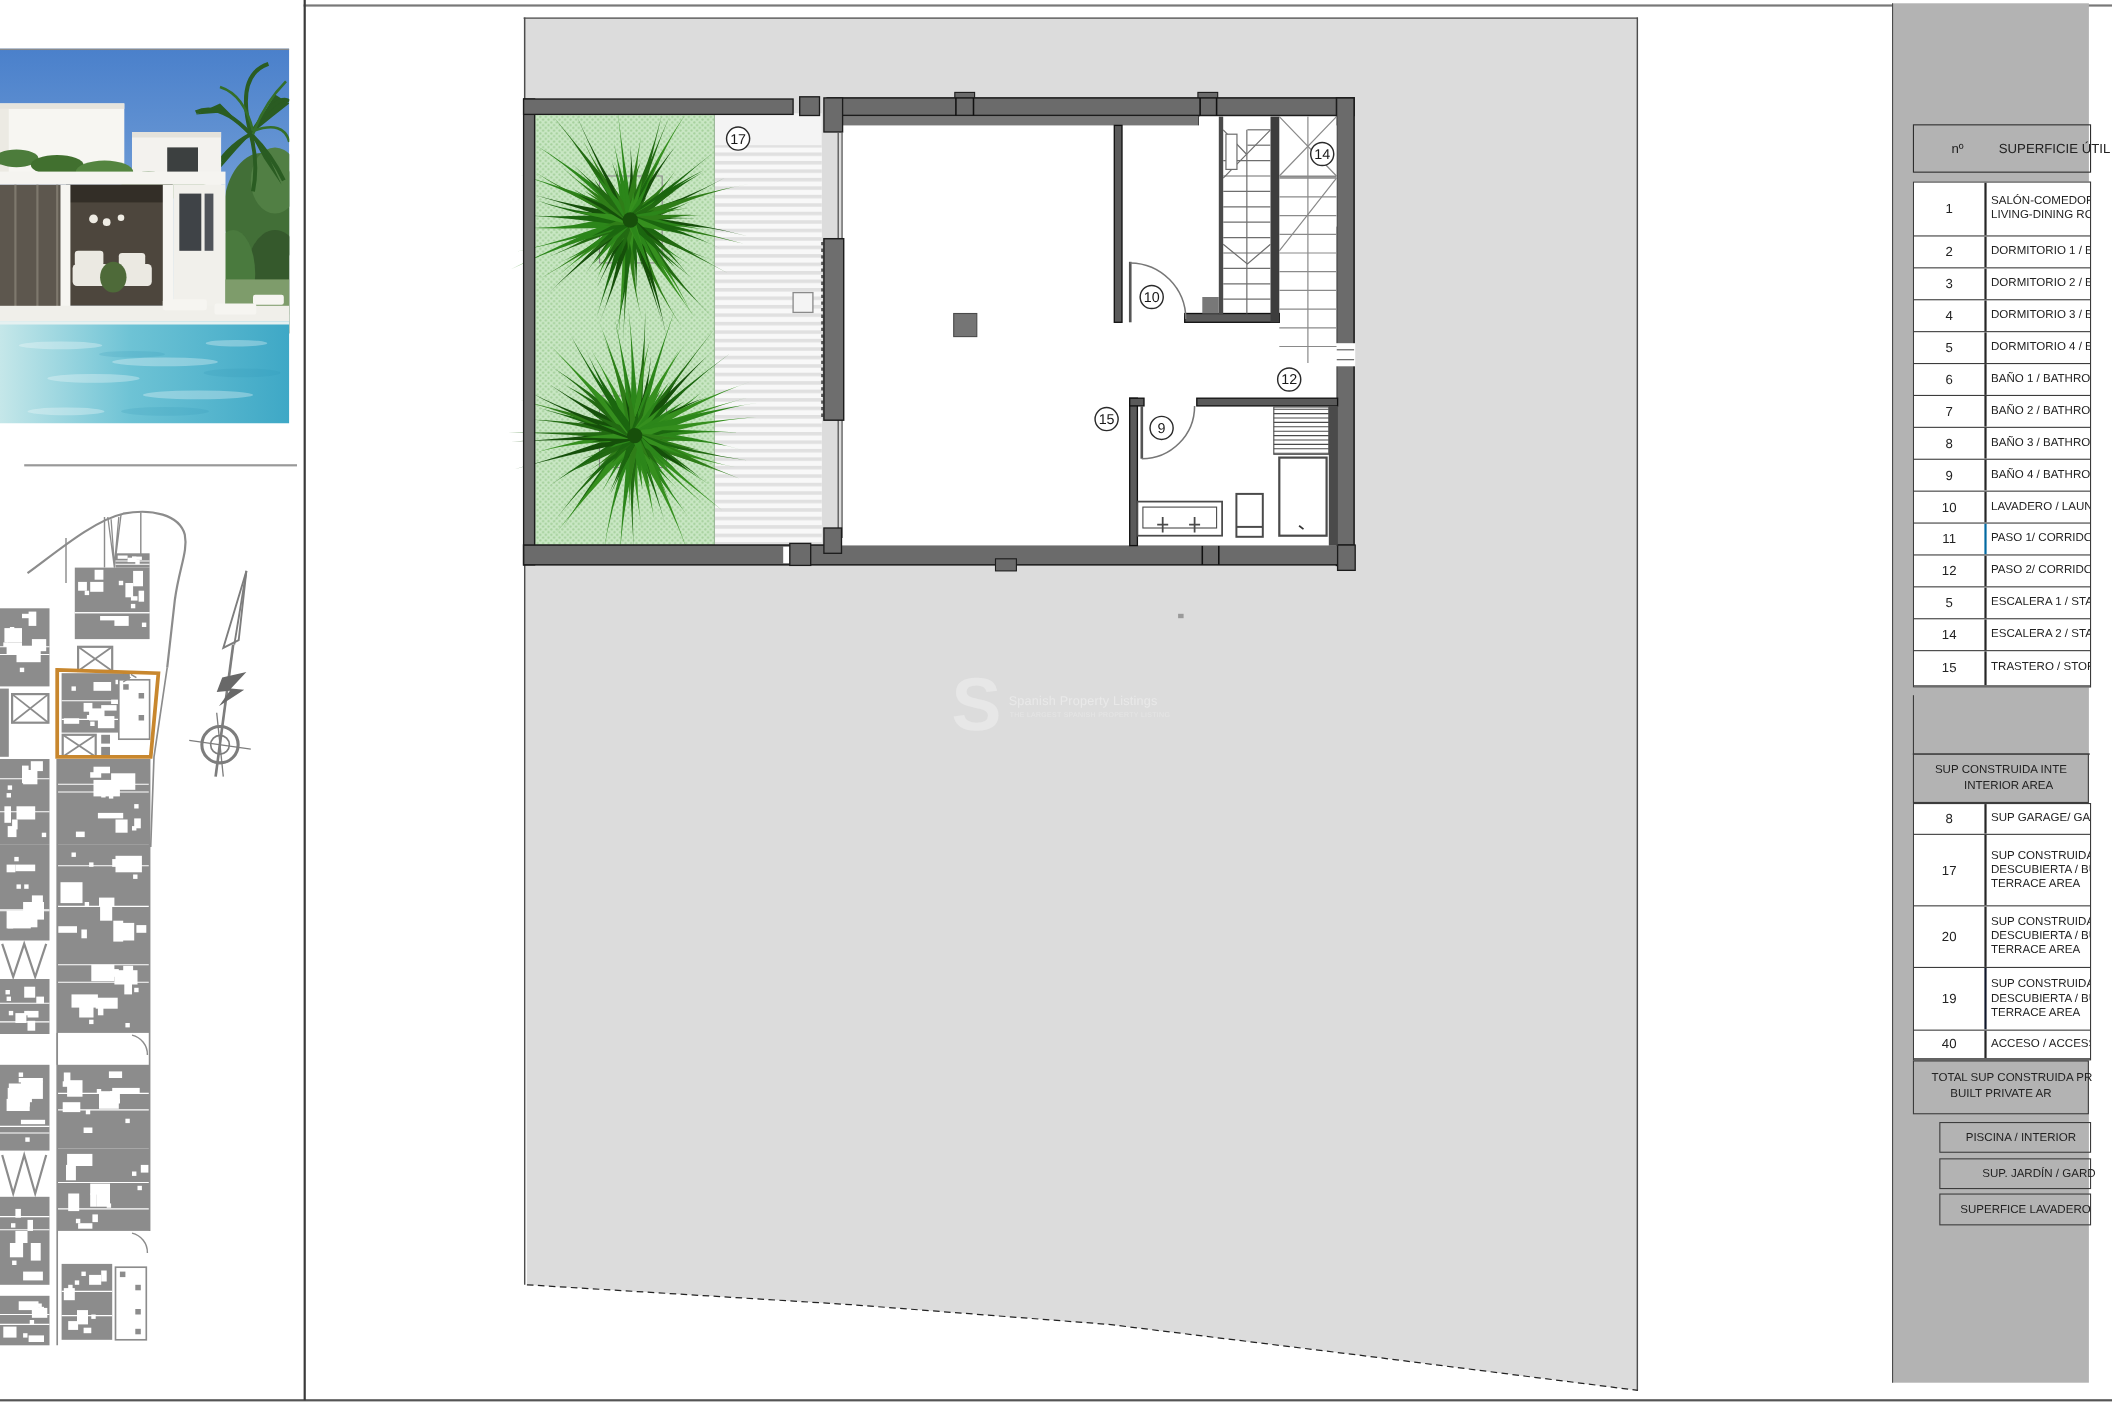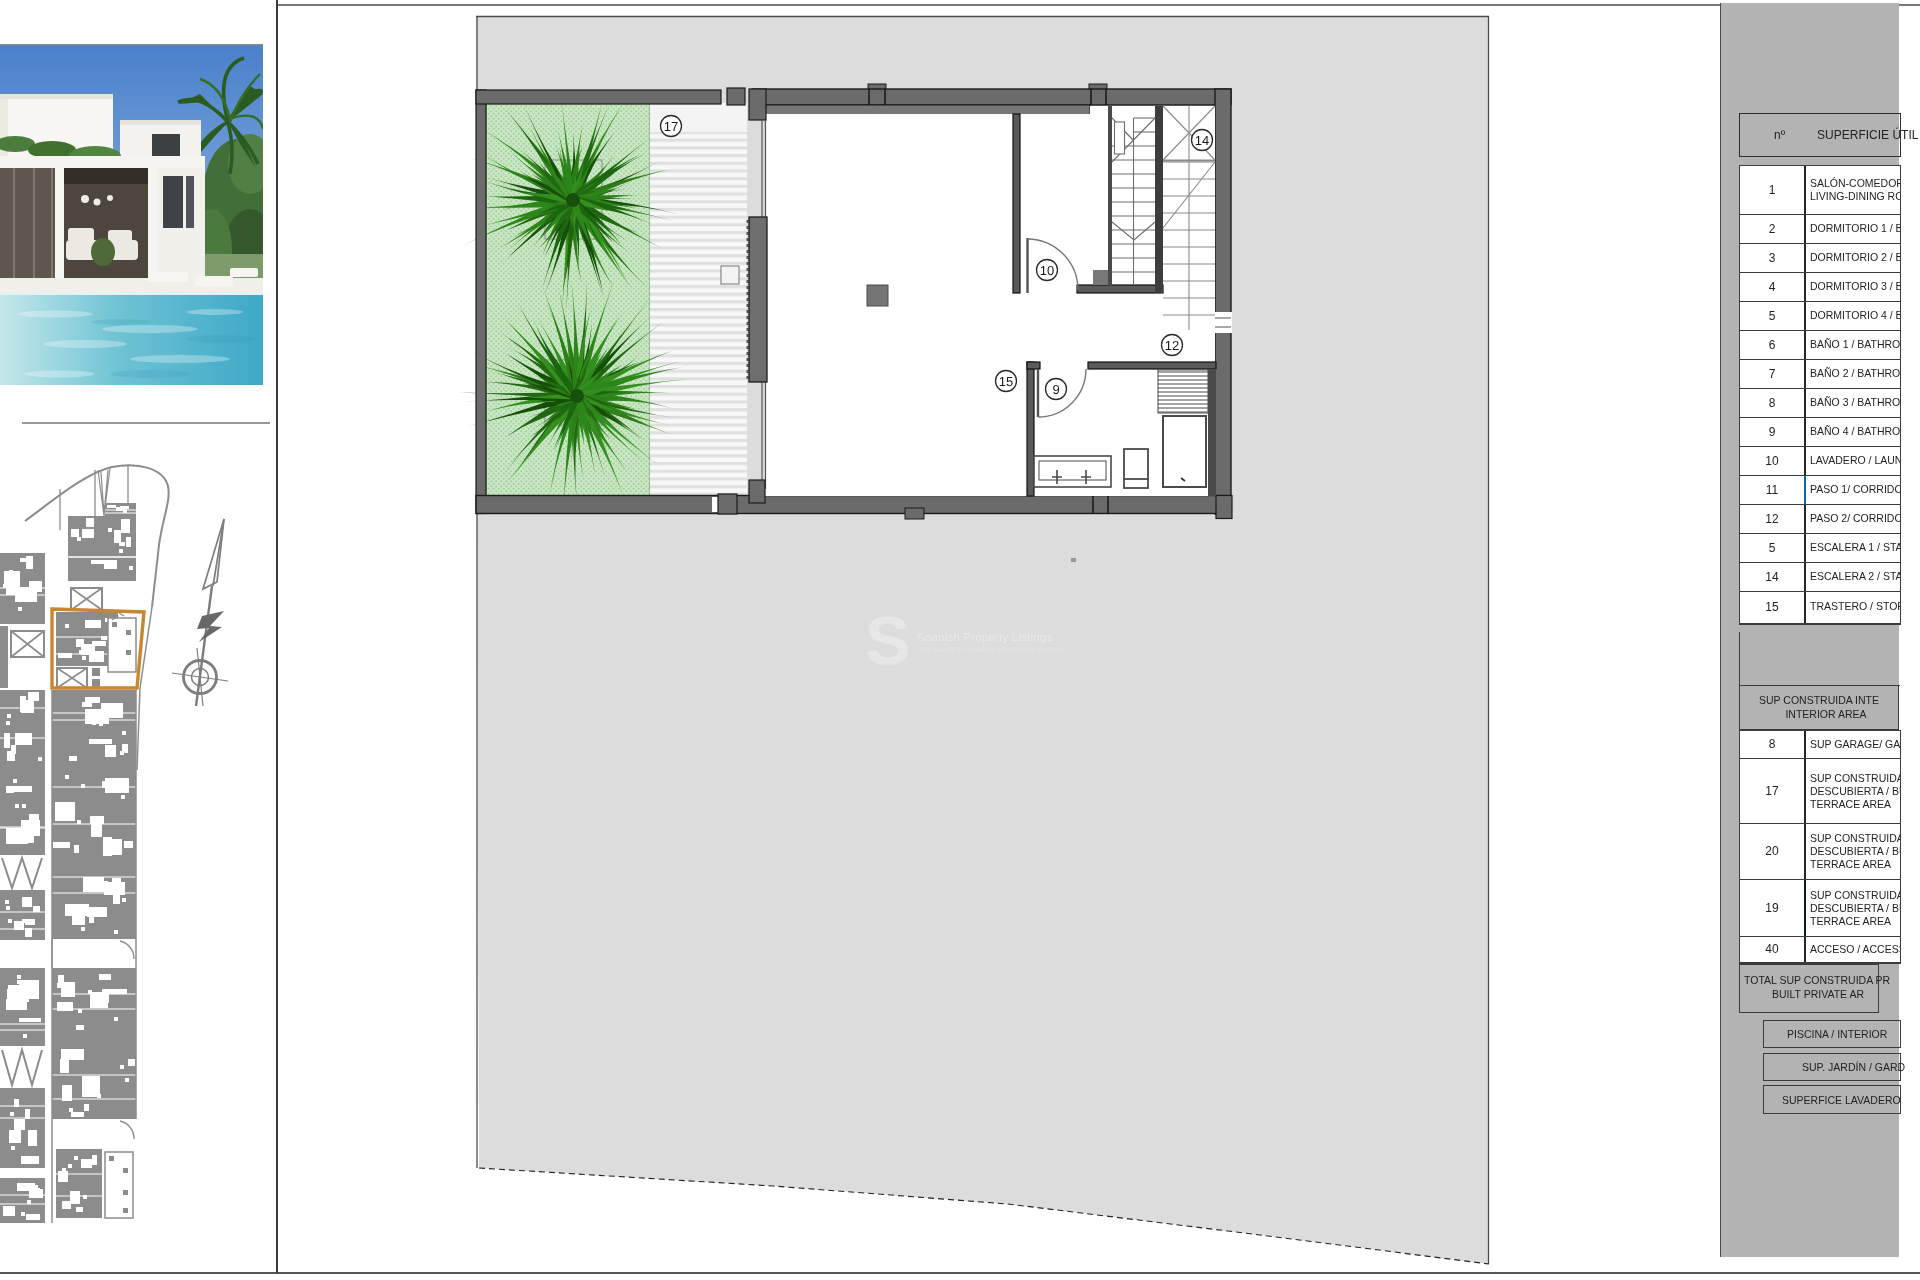--- a/index.html
+++ b/index.html
@@ -971,21 +971,21 @@
 <div style="position:relative;height:56.5px;border-bottom:1.5px solid #3c3c3c;overflow:hidden">
 <div style="position:absolute;left:0;top:0;bottom:0;width:64px;border-right:2px solid #0f172a;display:flex;align-items:center;justify-content:center;font-size:12px;color:#222">19</div>
 <div style="position:absolute;left:70px;top:50%;transform:translateY(-50%);font-size:10.5px;line-height:13px;color:#222;white-space:nowrap">SUP CONSTRUIDA<br>DESCUBIERTA / BU<br>TERRACE AREA</div>
 </div>
 <div style="position:relative;height:24.5px;border-bottom:1.5px solid #3c3c3c;overflow:hidden">
 <div style="position:absolute;left:0;top:0;bottom:0;width:64px;border-right:2px solid #262626;display:flex;align-items:center;justify-content:center;font-size:12px;color:#222">40</div>
 <div style="position:absolute;left:70px;top:50%;transform:translateY(-50%);font-size:10.5px;line-height:13px;color:#222;white-space:nowrap">ACCESO / ACCESS</div>
 </div>
 </div>
 
-<div style="position:absolute;left:18px;top:961px;width:140px;height:49px;border:1.5px solid #3c3c3c;font-size:10.5px;line-height:14px;color:#222;padding:8px 0 0 4px;box-sizing:border-box;white-space:nowrap">TOTAL SUP CONSTRUIDA PR<br><span style="margin-left:28px">BUILT PRIVATE AR</span></div>
+<div style="position:absolute;left:18px;top:961px;width:160px;height:49px;border:1.5px solid #3c3c3c;font-size:10.5px;line-height:14px;color:#222;padding:8px 0 0 16px;box-sizing:border-box;white-space:nowrap">TOTAL SUP CONSTRUIDA PR<br><span style="margin-left:17px">BUILT PRIVATE AR</span></div>
 
 <div style="position:absolute;left:42px;top:1017px;width:136px;height:26px;border:1.5px solid #3c3c3c;display:flex;align-items:center;font-size:10.5px;color:#222;white-space:nowrap">
       <span style="margin-left:23px">PISCINA / INTERIOR</span>
     </div>
 
 <div style="position:absolute;left:42px;top:1050px;width:136px;height:26px;border:1.5px solid #3c3c3c;display:flex;align-items:center;font-size:10.5px;color:#222;white-space:nowrap">
       <span style="margin-left:38px">SUP. JARDÍN / GARD</span>
     </div>
 
 <div style="position:absolute;left:42px;top:1082px;width:136px;height:27px;border:1.5px solid #3c3c3c;display:flex;align-items:center;font-size:10.5px;color:#222;white-space:nowrap">

